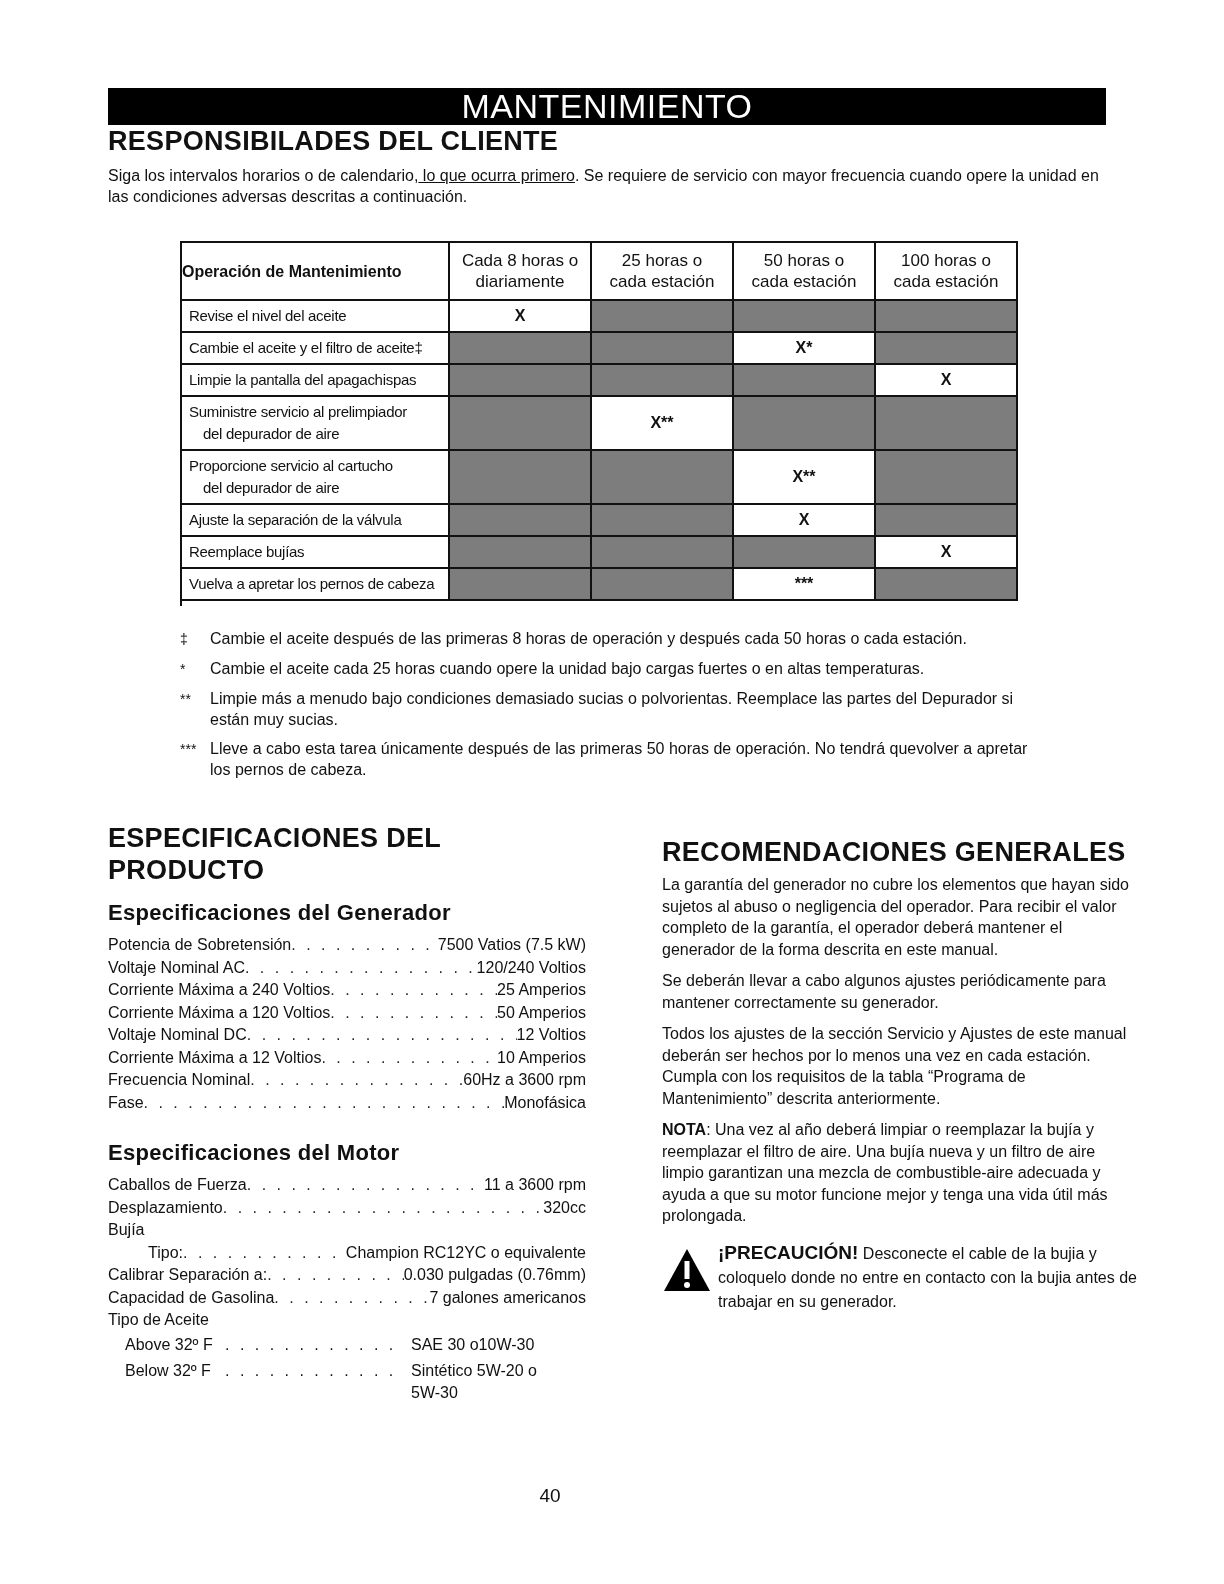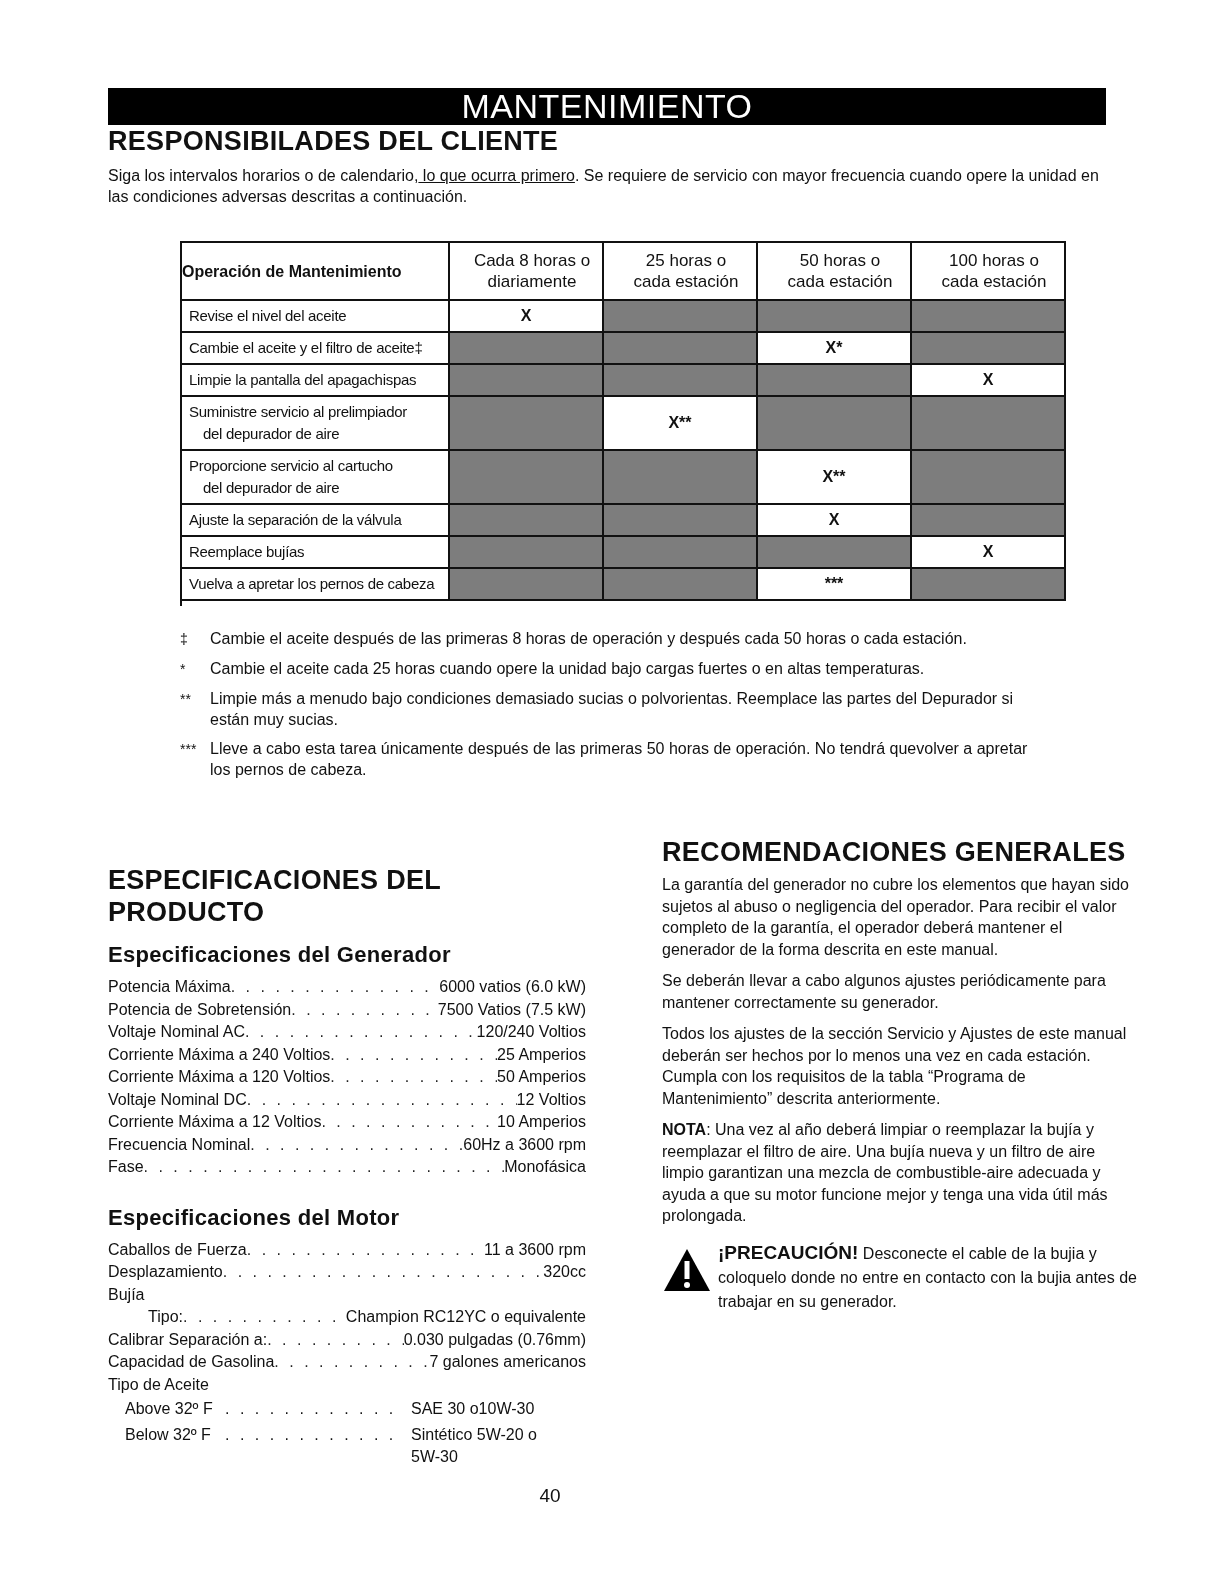--- a/index.html
+++ b/index.html
@@ -4,35 +4,35 @@
 <style>
   html, body { margin: 0; padding: 0; background: #ffffff; }
   body { width: 1224px; height: 1584px; position: relative; font-family: "Liberation Sans", sans-serif; color: #111; }
   .banner { position: absolute; left: 108px; top: 88px; width: 998px; height: 37px; background: #000; color: #fff; text-align: center; font-size: 34px; line-height: 37px; letter-spacing: 0.5px; }
   .h-resp { position: absolute; left: 108px; top: 126px; font-size: 27px; font-weight: bold; letter-spacing: 0.3px; }
   .intro { position: absolute; left: 108px; top: 165px; width: 1000px; font-size: 16px; line-height: 21px; }
   .intro u { text-decoration: underline; }
 
   table.sched { position: absolute; left: 180px; top: 241px; border-collapse: collapse; font-size: 15px; }
   table.sched td, table.sched th { border: 2px solid #111; padding: 0; }
-  table.sched th { font-weight: normal; font-size: 17px; line-height: 21px; height: 56px; text-align: center; padding-left: 12px; }
+  table.sched th { font-weight: normal; font-size: 17px; line-height: 21px; height: 56px; text-align: center; }
   table.sched th.op { text-align: left; font-weight: bold; font-size: 16px; padding-left: 0; width: 266px; }
   table.sched th.c { width: 140px; }
   table.sched td.lbl { padding: 4px 7px; font-size: 15px; line-height: 22px; transform-origin: left; letter-spacing: -0.3px; margin-top: 10px; }
   table.sched td.cell { text-align: center; font-weight: bold; font-size: 16px; }
   table.sched td.shade { background: #7d7d7d; }
   .ind { padding-left: 14px; display: block; }
   .tbl-tail { position: absolute; left: 180px; top: 592px; width: 2px; height: 14px; background: #111; }
 
   .notes { position: absolute; left: 180px; top: 628px; width: 860px; font-size: 16px; line-height: 21px; }
   .note { display: flex; margin-bottom: 8px; }
   .note .sym { width: 30px; flex: none; font-size: 14px; padding-top: 1px; }
   .note .txt { flex: 1; }
 
-  .col-left { position: absolute; left: 108px; top: 864px; width: 478px; }
+  .col-left { position: absolute; left: 108px; top: 822px; width: 478px; }
   .col-right { position: absolute; left: 622px; top: 836px; width: 475px; margin-left: 40px; }
   .h-big { font-size: 27px; font-weight: bold; line-height: 32px; margin: 0; letter-spacing: 0.3px; }
   .h-sub { font-size: 22px; font-weight: bold; margin: 14px 0 8px 0; letter-spacing: 0.3px; }
   .spec { font-size: 16px; line-height: 22.5px; display: flex; white-space: nowrap; }
   .spec .k { flex: none; }
   .spec .dots { flex: 1; overflow: hidden; letter-spacing: 3px; color: #222; }
   .spec .dots::before { content: ". . . . . . . . . . . . . . . . . . . . . . . . . . . . . . . . . . . . . . . . . . . . . . . . . . . . . ."; }
   .spec .v { flex: none; text-align: right; }
   .spec.indent { padding-left: 40px; }
   .oil { font-size: 16px; line-height: 26px; padding-left: 17px; display: flex; white-space: nowrap; }
@@ -143,25 +143,20 @@
       <span class="sym">***</span>
       <span class="txt">Lleve a cabo esta tarea únicamente después de las primeras 50 horas de operación. No tendrá quevolver a apretar los pernos de cabeza.</span>
     </div>
 </div>
 
 <div class="col-left">
   <h2 class="h-big"><span>ESPECIFICACIONES DEL</span><br><span>PRODUCTO</span></h2>
   <div class="h-sub">Especificaciones del Generador</div>
   <div id="gen-list">
       <div class="spec">
-        <span class="k">Potencia Máxima</span>
-        <span class="dots"></span>
-        <span class="v">6000 vatios (6.0 kW)</span>
-      </div>
-      <div class="spec">
         <span class="k">Potencia de Sobretensión</span>
         <span class="dots"></span>
         <span class="v">7500 Vatios (7.5 kW)</span>
       </div>
       <div class="spec">
         <span class="k">Voltaje Nominal AC</span>
         <span class="dots"></span>
         <span class="v">120/240 Voltios</span>
       </div>
       <div class="spec">

